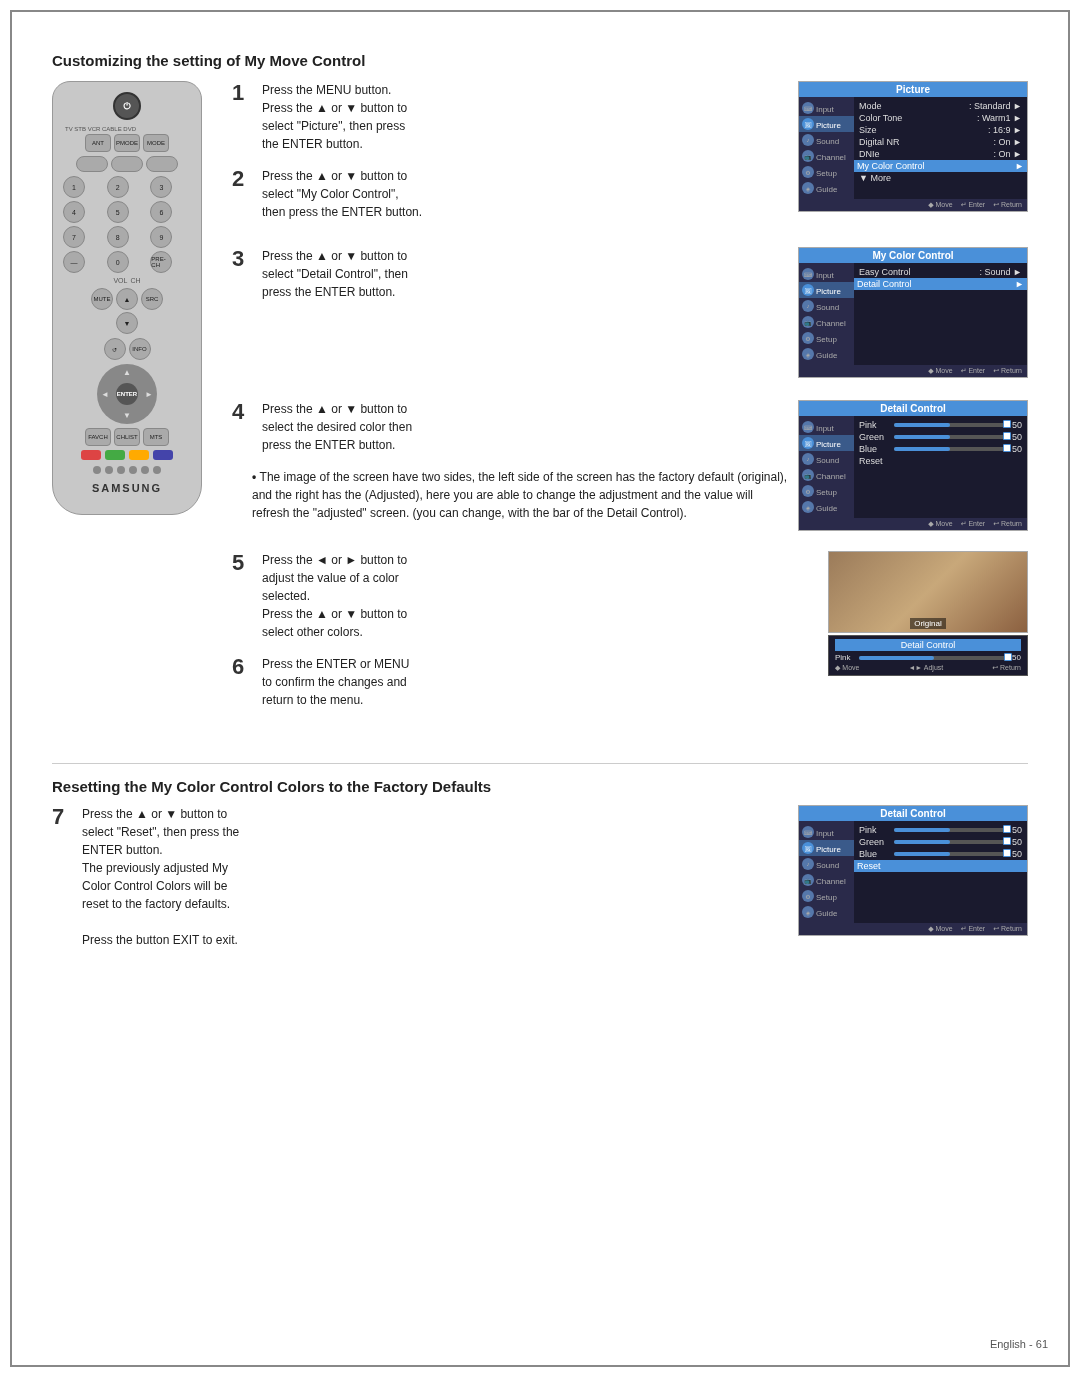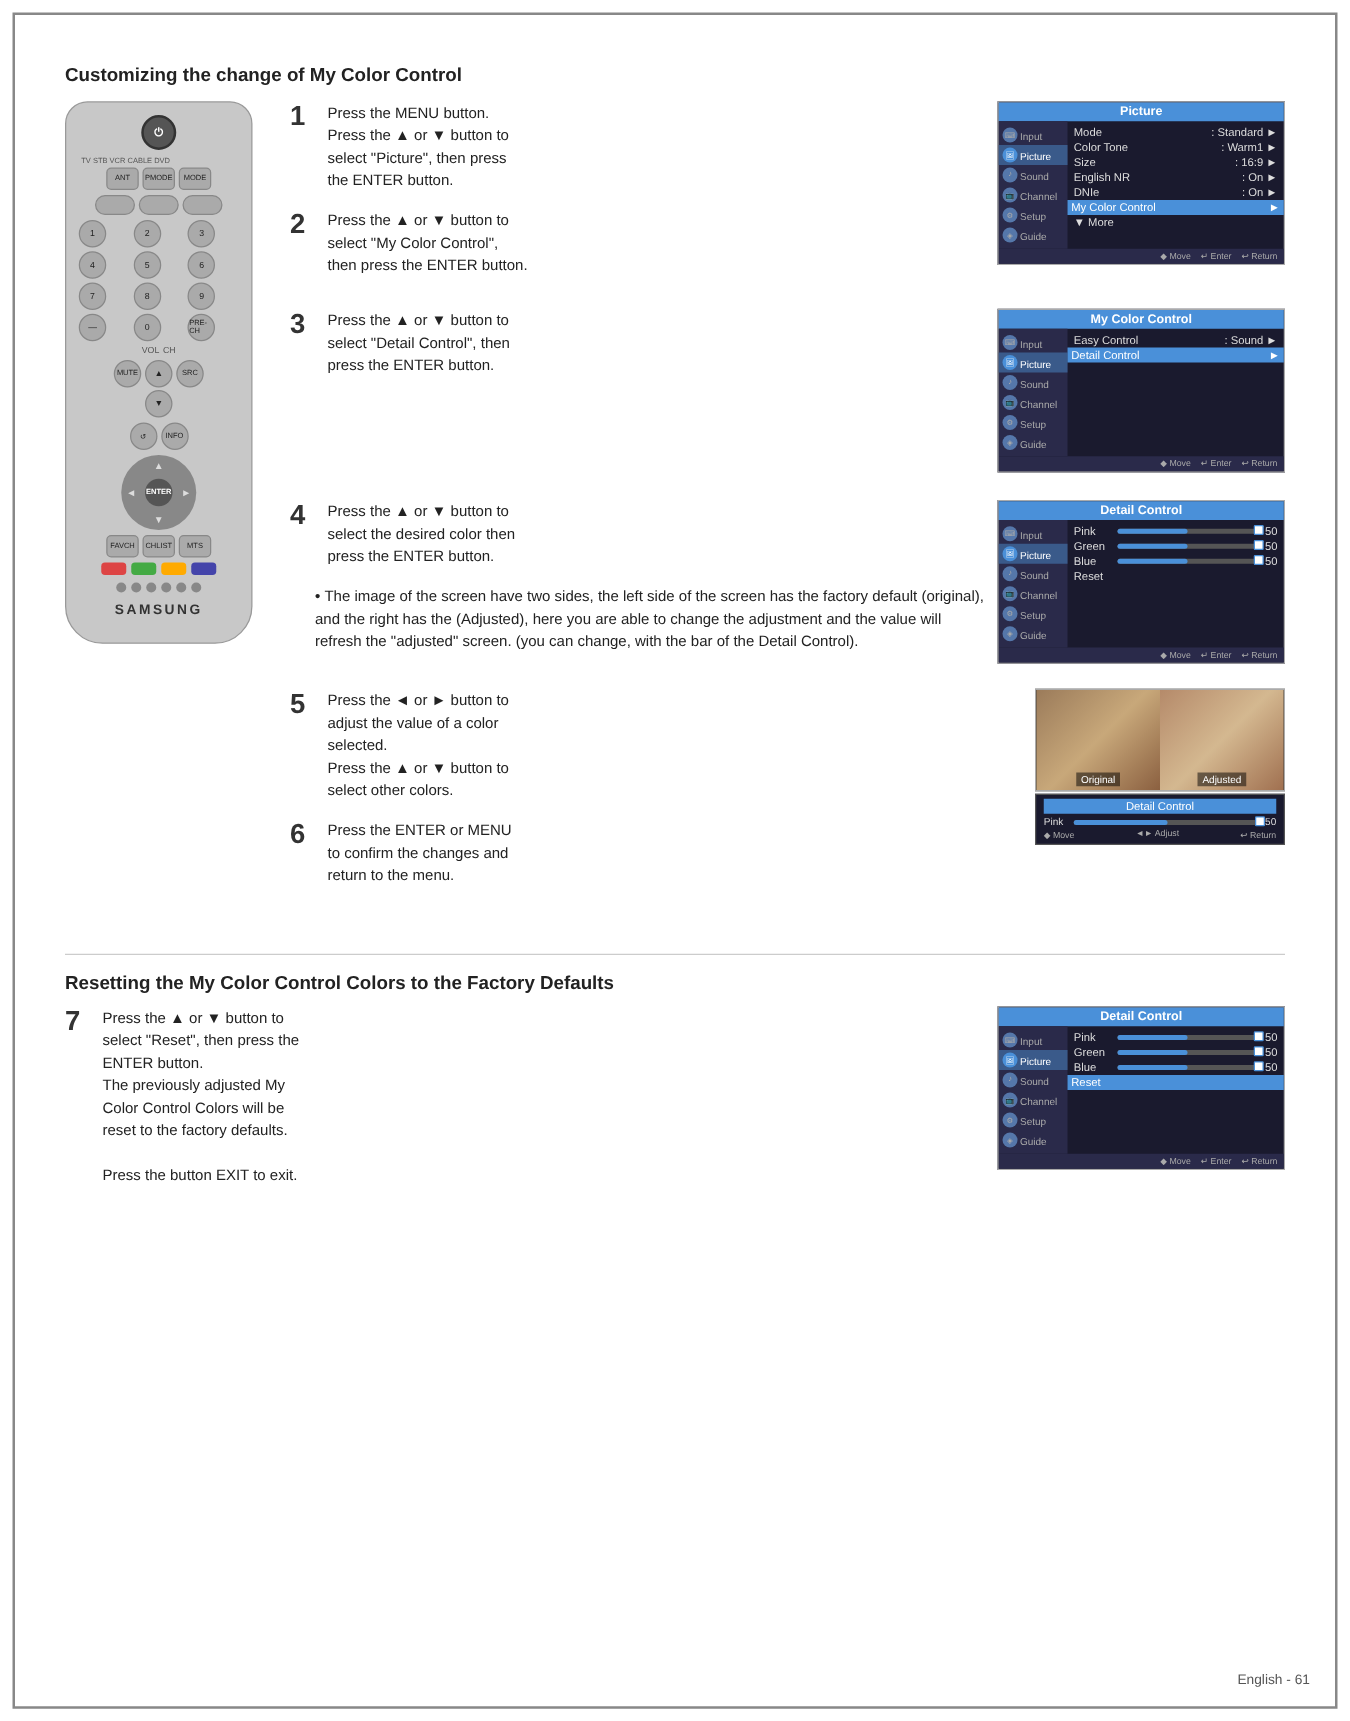--- a/index.html
+++ b/index.html
@@ -447,21 +447,21 @@
       margin-bottom: 2px;
       padding: 0 2px;
     }
 
   </style>
 </head>
 <body>
 
 <div class="page-border">
 
-  <div class="section-title">Customizing the change of My Color Control</div>
+  <div class="section-title">Customizing the setting of My Move Control</div>
 
   <div class="main-content">
 
     <div class="remote-col">
       <div class="remote">
 
         <div class="remote-top">
           <div class="power-btn">⏻</div>
         </div>
         <div class="remote-label-row">
@@ -590,21 +590,21 @@
                   </div>
                 <div class="tv-menu-item">
                     <span>Color Tone</span>
                     <span>: Warm1 ►</span>
                   </div>
                 <div class="tv-menu-item">
                     <span>Size</span>
                     <span>: 16:9 ►</span>
                   </div>
                 <div class="tv-menu-item">
-                    <span>English NR</span>
+                    <span>Digital NR</span>
                     <span>: On ►</span>
                   </div>
                 <div class="tv-menu-item">
                     <span>DNIe</span>
                     <span>: On ►</span>
                   </div>
                 <div class="tv-menu-item highlighted">
                     <span>My Color Control</span>
                     <span>►</span>
                   </div>
@@ -755,23 +755,20 @@
             </div>
           </div>
         </div>
 
         <div class="image-block">
           <div class="tv-photo-frame">
             <div class="tv-photo-content">
               <div class="photo-half original">
                 <span class="photo-label">Original</span>
               </div>
-              <div class="photo-half adjusted">
-                <span class="photo-label">Adjusted</span>
-              </div>
             </div>
           </div>
 
           <div class="tv-detail-bar">
             <div style="background:#4a90d9;color:#fff;text-align:center;font-size:9px;padding:1px;">Detail Control</div>
             <div style="display:flex;align-items:center;gap:4px;margin:2px 0;">
               <span style="font-size:8px;color:#ddd;width:20px;">Pink</span>
               <div style="flex:1;height:4px;background:#555;border-radius:2px;position:relative;">
                 <div style="height:100%;width:50%;background:#4a90d9;border-radius:2px;"></div>
                 <div style="position:absolute;right:0;top:-3px;width:8px;height:8px;background:#fff;border:1px solid #4a90d9;border-radius:1px;transform:translateX(50%);"></div>

